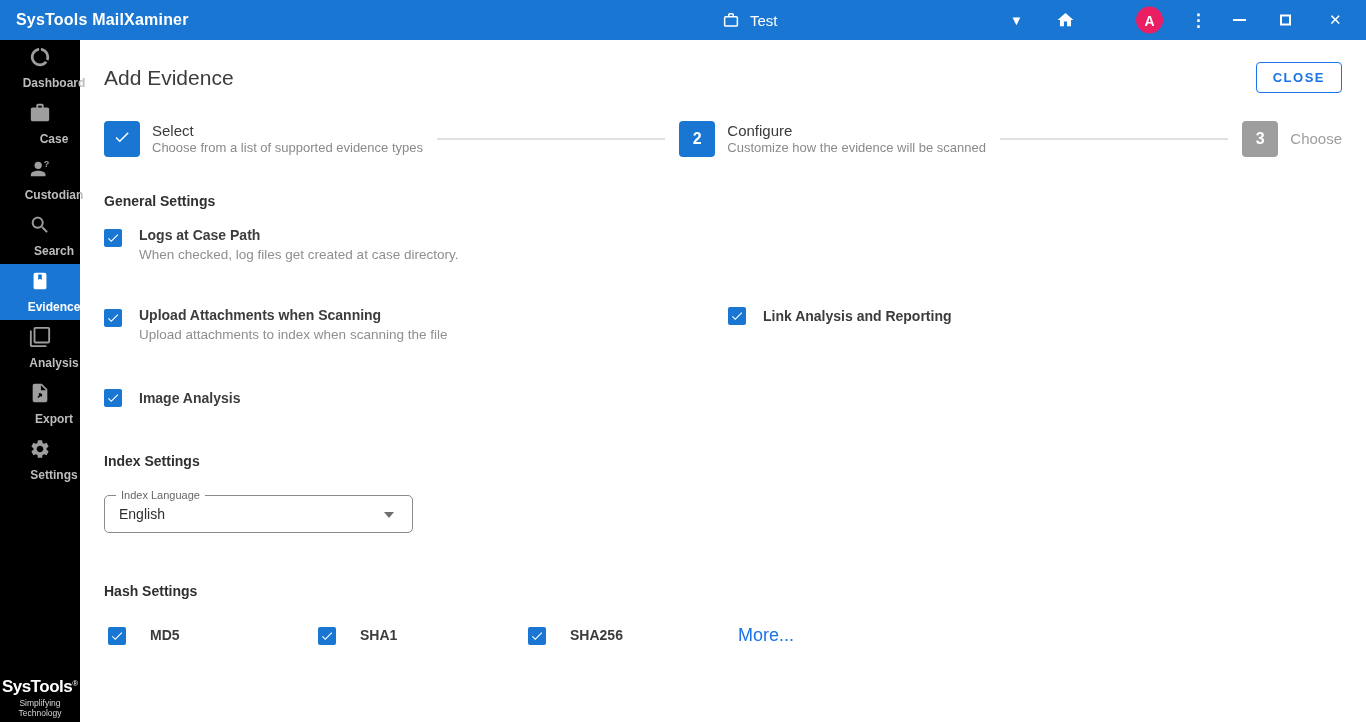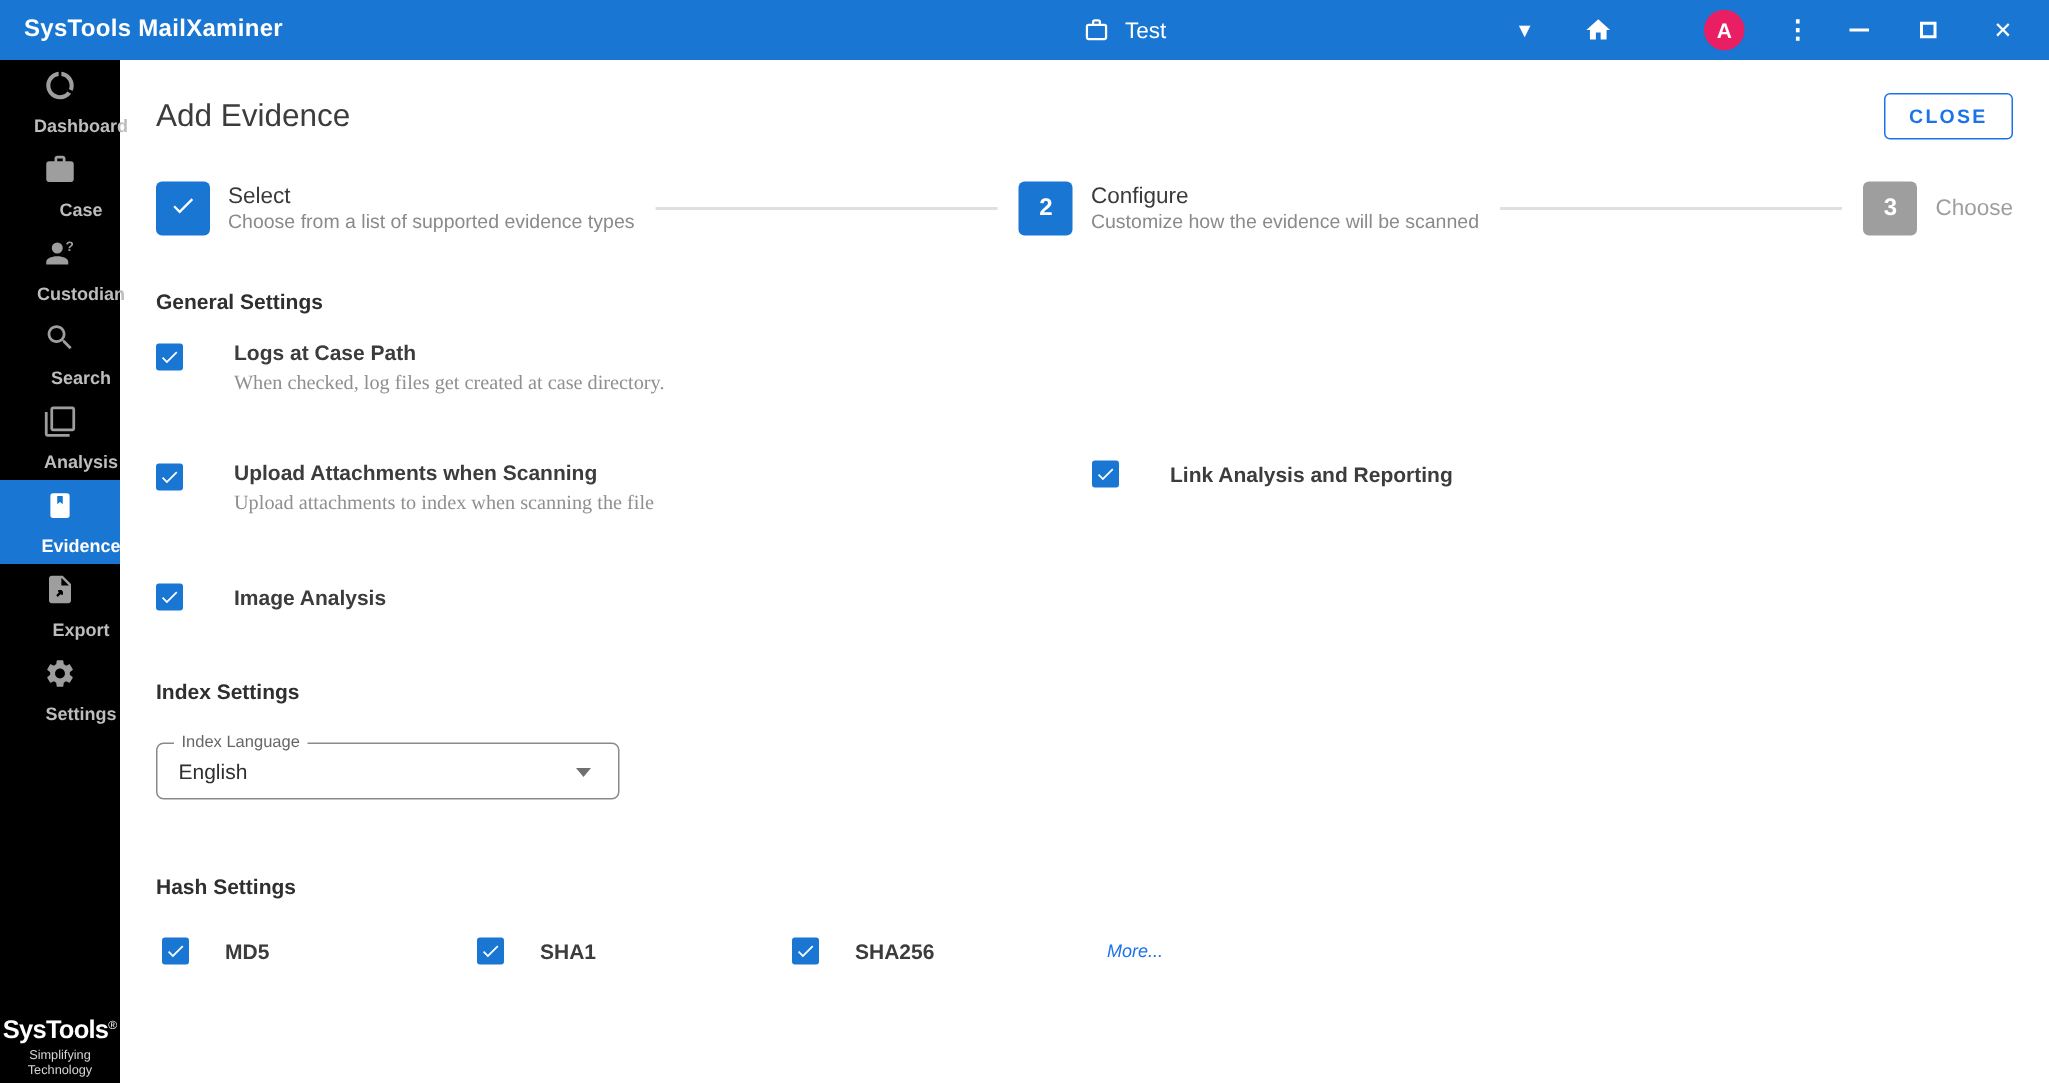--- a/index.html
+++ b/index.html
@@ -67,44 +67,44 @@
 
   .settings-row { display:grid; grid-template-columns:604px auto; align-items:start; }
   .row1 { margin-top:18px; }
   .row2 { margin-top:44px; }
   .row3 { margin-top:46px; }
 
   .option { display:flex; align-items:flex-start; }
   .checkbox { width:18px; height:18px; border-radius:2px; background:#1976d2; flex:none;
               display:flex; align-items:center; justify-content:center; cursor:pointer; margin-top:2px; }
   .checkbox svg { width:14px; height:14px; fill:#fff; }
-  .option-text { margin-left:34px; }
+  .option-text { margin-left:17px; }
   .option-label { display:block; font-size:14px; font-weight:bold; color:#3c3c3c; line-height:17px; }
-  .option-desc { display:block; font-size:13.5px; color:#8f8f8f; margin-top:3px; line-height:16px;font-family:Liberation Serif, serif; }
+  .option-desc { display:block; font-size:13.5px; color:#8f8f8f; margin-top:3px; line-height:16px; }
   .option.center { align-items:center; }
   .option.center .checkbox { margin-top:0; }
 
   .red-box { border:5px solid #e00000; width:382px; padding:12px 0 12px 15px; margin-top:-16px; }
 
   
   .select-field { position:relative; margin-top:26px; width:309px; height:38px;
                   border:1px solid #8a8a8a; border-radius:5px; display:flex; align-items:center;
                   padding:0 14px; cursor:pointer; }
   .select-label { position:absolute; top:-7px; left:11px; background:#fff; padding:0 5px;
                   font-size:11px; color:#666; }
   .select-value { font-size:14px; color:#2f2f2f; }
   .select-caret { position:absolute; right:18px; top:16px; width:0; height:0;
                   border-left:5px solid transparent; border-right:5px solid transparent;
                   border-top:6px solid #6f6f6f; }
 
   
   .hash-row { margin-top:26px; display:grid; grid-template-columns:210px 210px 210px auto;
               align-items:center; padding-left:4px; }
   .hash-row .option-text { margin-left:24px; }
-  .more-link { font-size:12px; color:#1a73e8; cursor:pointer;font-style:italic; }
+  .more-link { font-size:18px; color:#1a73e8; cursor:pointer; }
 </style>
 </head>
 <body>
 
 <div class="topbar">
   <div class="tb-abs tb-title">SysTools MailXaminer</div>
 
   <div class="tb-abs tb-case">
     <span class="tb-ic">
       <svg width="18" height="18" viewBox="0 0 24 24" fill="none" stroke="#fff" stroke-width="2">
@@ -170,36 +170,36 @@
 
   <div class="side-item">
     <span>
       <svg width="22" height="22" viewBox="0 0 24 24">
           <path d="M15.5 14h-.79l-.28-.27C15.41 12.59 16 11.11 16 9.5 16 5.91 13.09 3 9.5 3S3 5.91 3 9.5 5.91 16 9.5 16c1.61 0 3.09-.59 4.23-1.57l.27.28v.79l5 4.99L20.49 19l-4.99-5zm-6 0C7.01 14 5 11.99 5 9.5S7.01 5 9.5 5 14 7.01 14 9.5 11.99 14 9.5 14z"></path>
         </svg>
     </span>
     <span class="lbl">Search</span>
   </div>
 
+  <div class="side-item active">
+    <span>
+      <svg width="22" height="22" viewBox="0 0 24 24">
+          <path d="M17 3H7a2 2 0 0 0-2 2v14a2 2 0 0 0 2 2h10a2 2 0 0 0 2-2V5a2 2 0 0 0-2-2zm-3 8-2-1.5L10 11V5h4v6z"></path>
+        </svg>
+    </span>
+    <span class="lbl">Evidence</span>
+  </div>
+
   <div class="side-item">
     <span>
       <svg width="22" height="22" viewBox="0 0 24 24">
           <path d="M3 5H1v16c0 1.1.9 2 2 2h16v-2H3V5zm18-4H7c-1.1 0-2 .9-2 2v14c0 1.1.9 2 2 2h14c1.1 0 2-.9 2-2V3c0-1.1-.9-2-2-2zm0 16H7V3h14v14z"></path>
         </svg>
     </span>
     <span class="lbl">Analysis</span>
-  </div>
-
-  <div class="side-item active">
-    <span>
-      <svg width="22" height="22" viewBox="0 0 24 24">
-          <path d="M17 3H7a2 2 0 0 0-2 2v14a2 2 0 0 0 2 2h10a2 2 0 0 0 2-2V5a2 2 0 0 0-2-2zm-3 8-2-1.5L10 11V5h4v6z"></path>
-        </svg>
-    </span>
-    <span class="lbl">Evidence</span>
   </div>
 
   <div class="side-item">
     <span>
       <svg width="22" height="22" viewBox="0 0 24 24">
           <path d="M6 2c-1.1 0-1.99.9-1.99 2L4 20c0 1.1.89 2 1.99 2H18c1.1 0 2-.9 2-2V8l-6-6H6zm7 7V3.5L18.5 9H13z"></path>
           <path d="M9.8 16.8l3.6-3.6m0 0h-2.7m2.7 0v2.7" stroke="#000" stroke-width="1.6" fill="none"></path>
         </svg>
     </span>
     <span class="lbl">Export</span>

